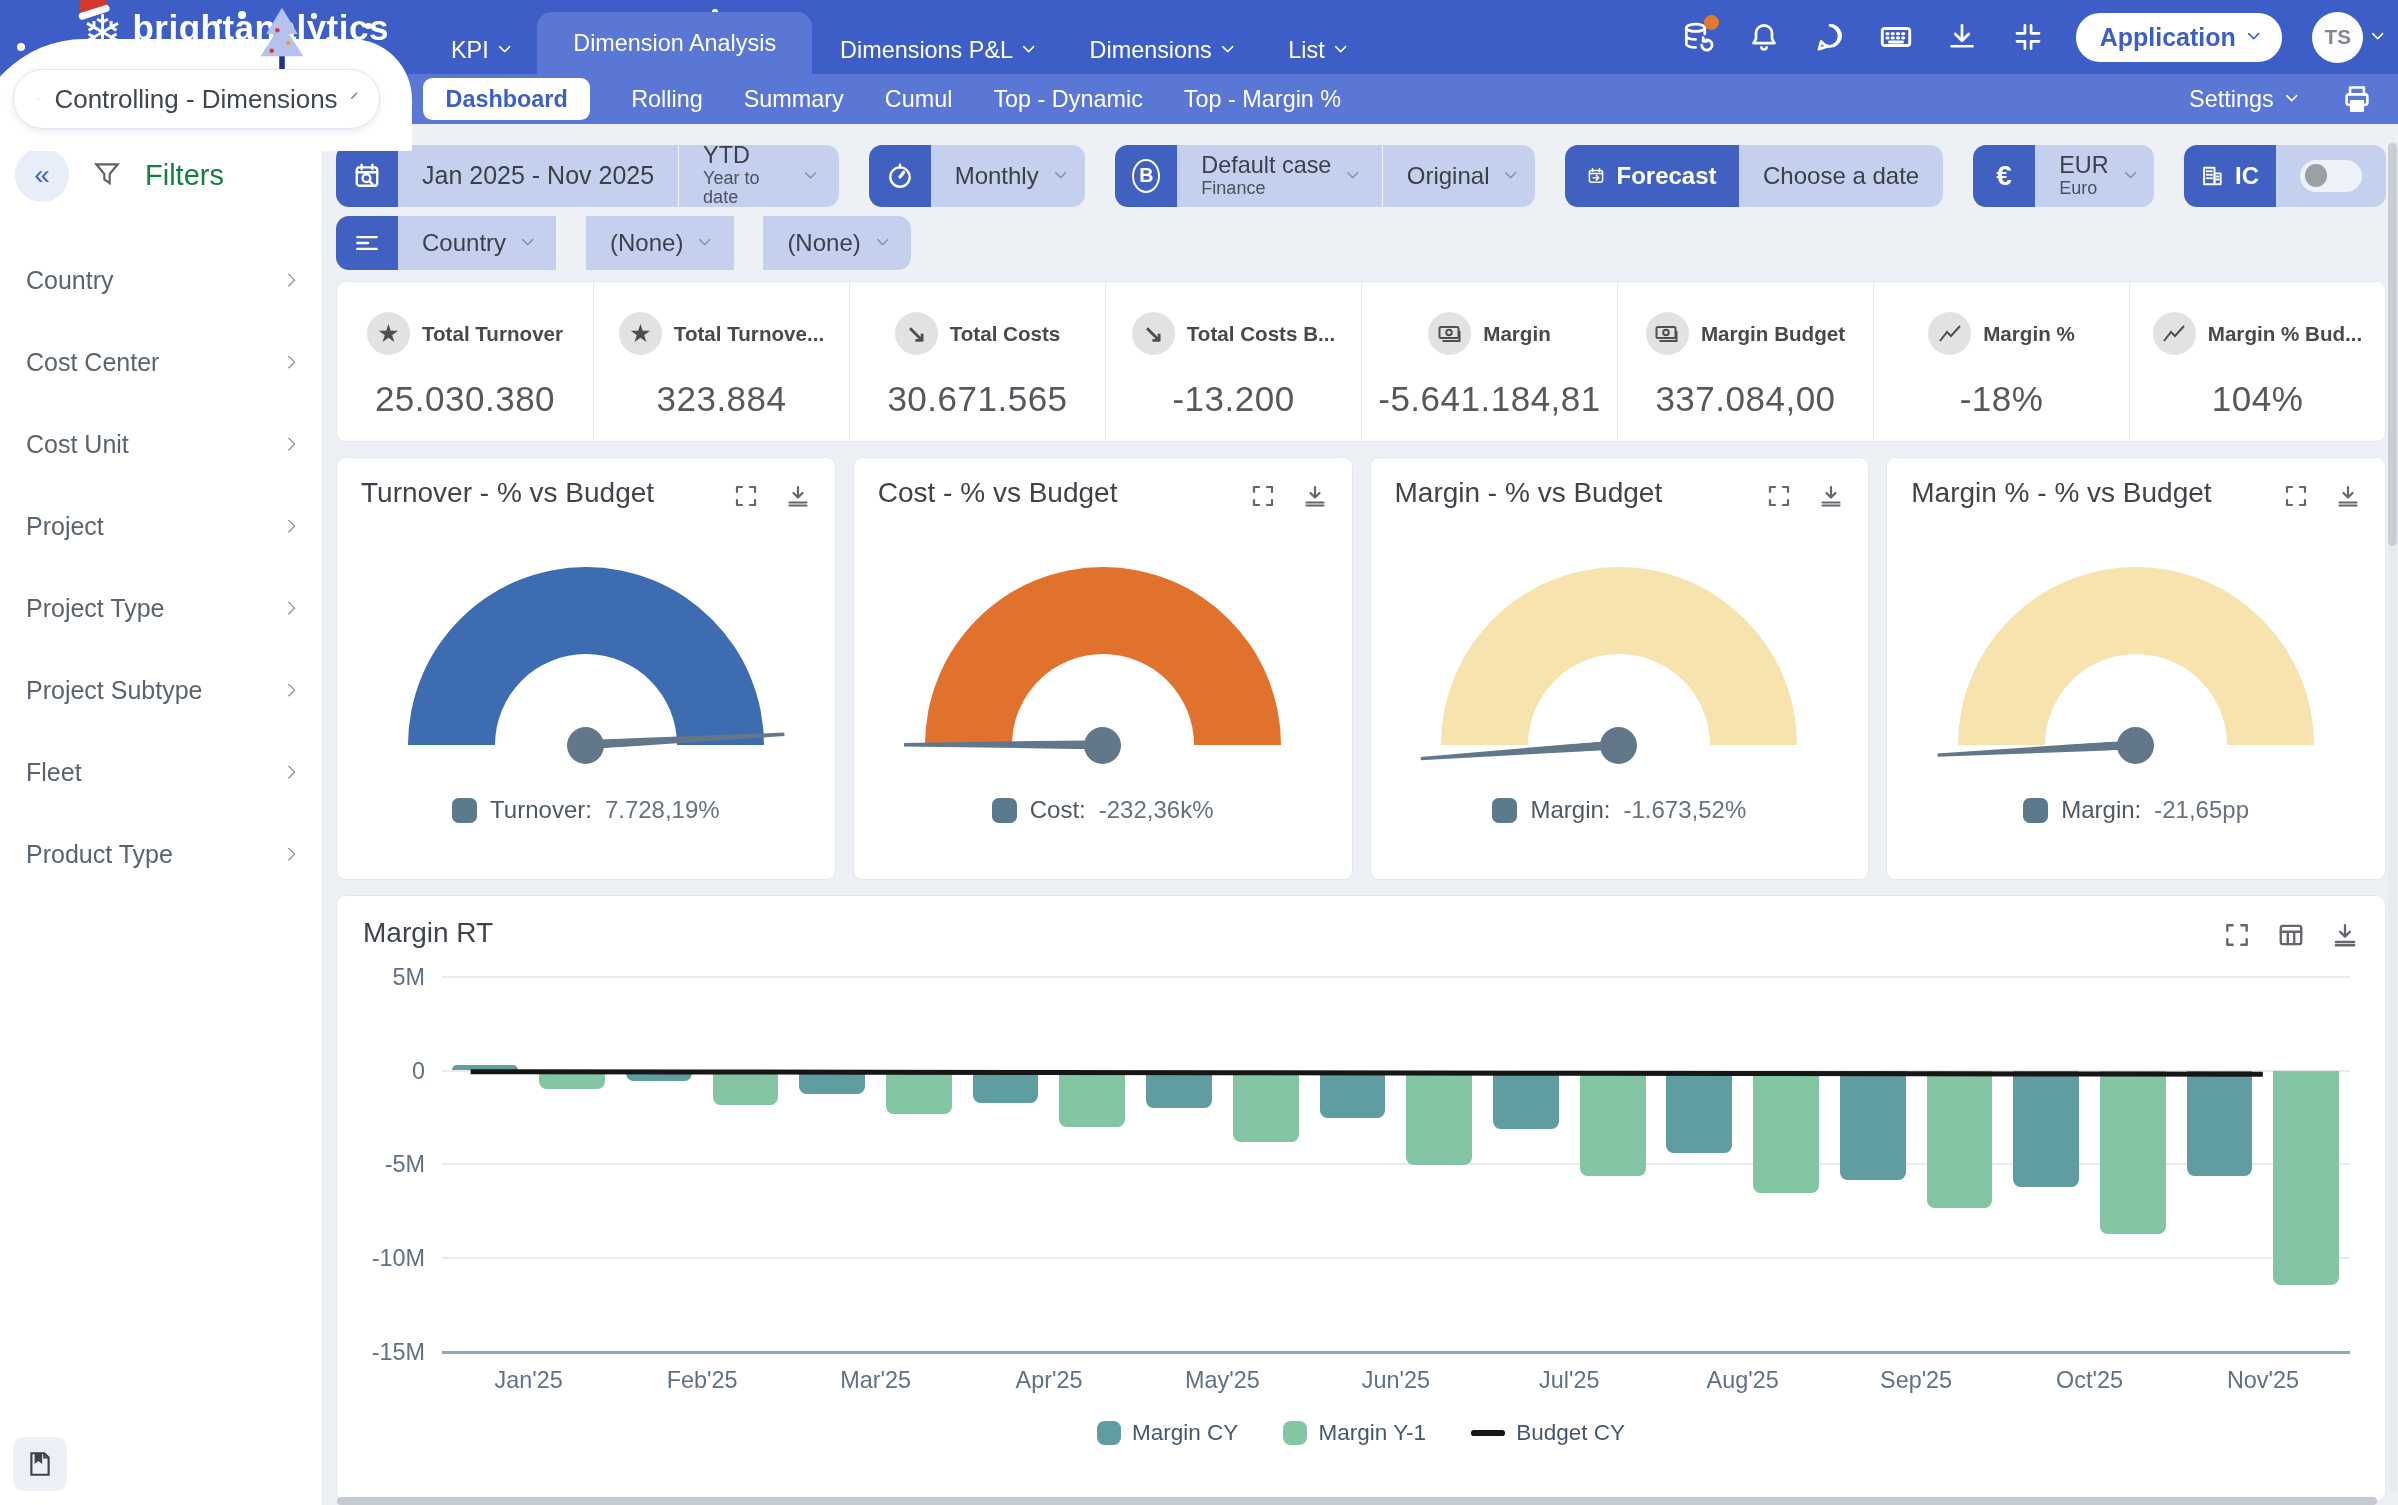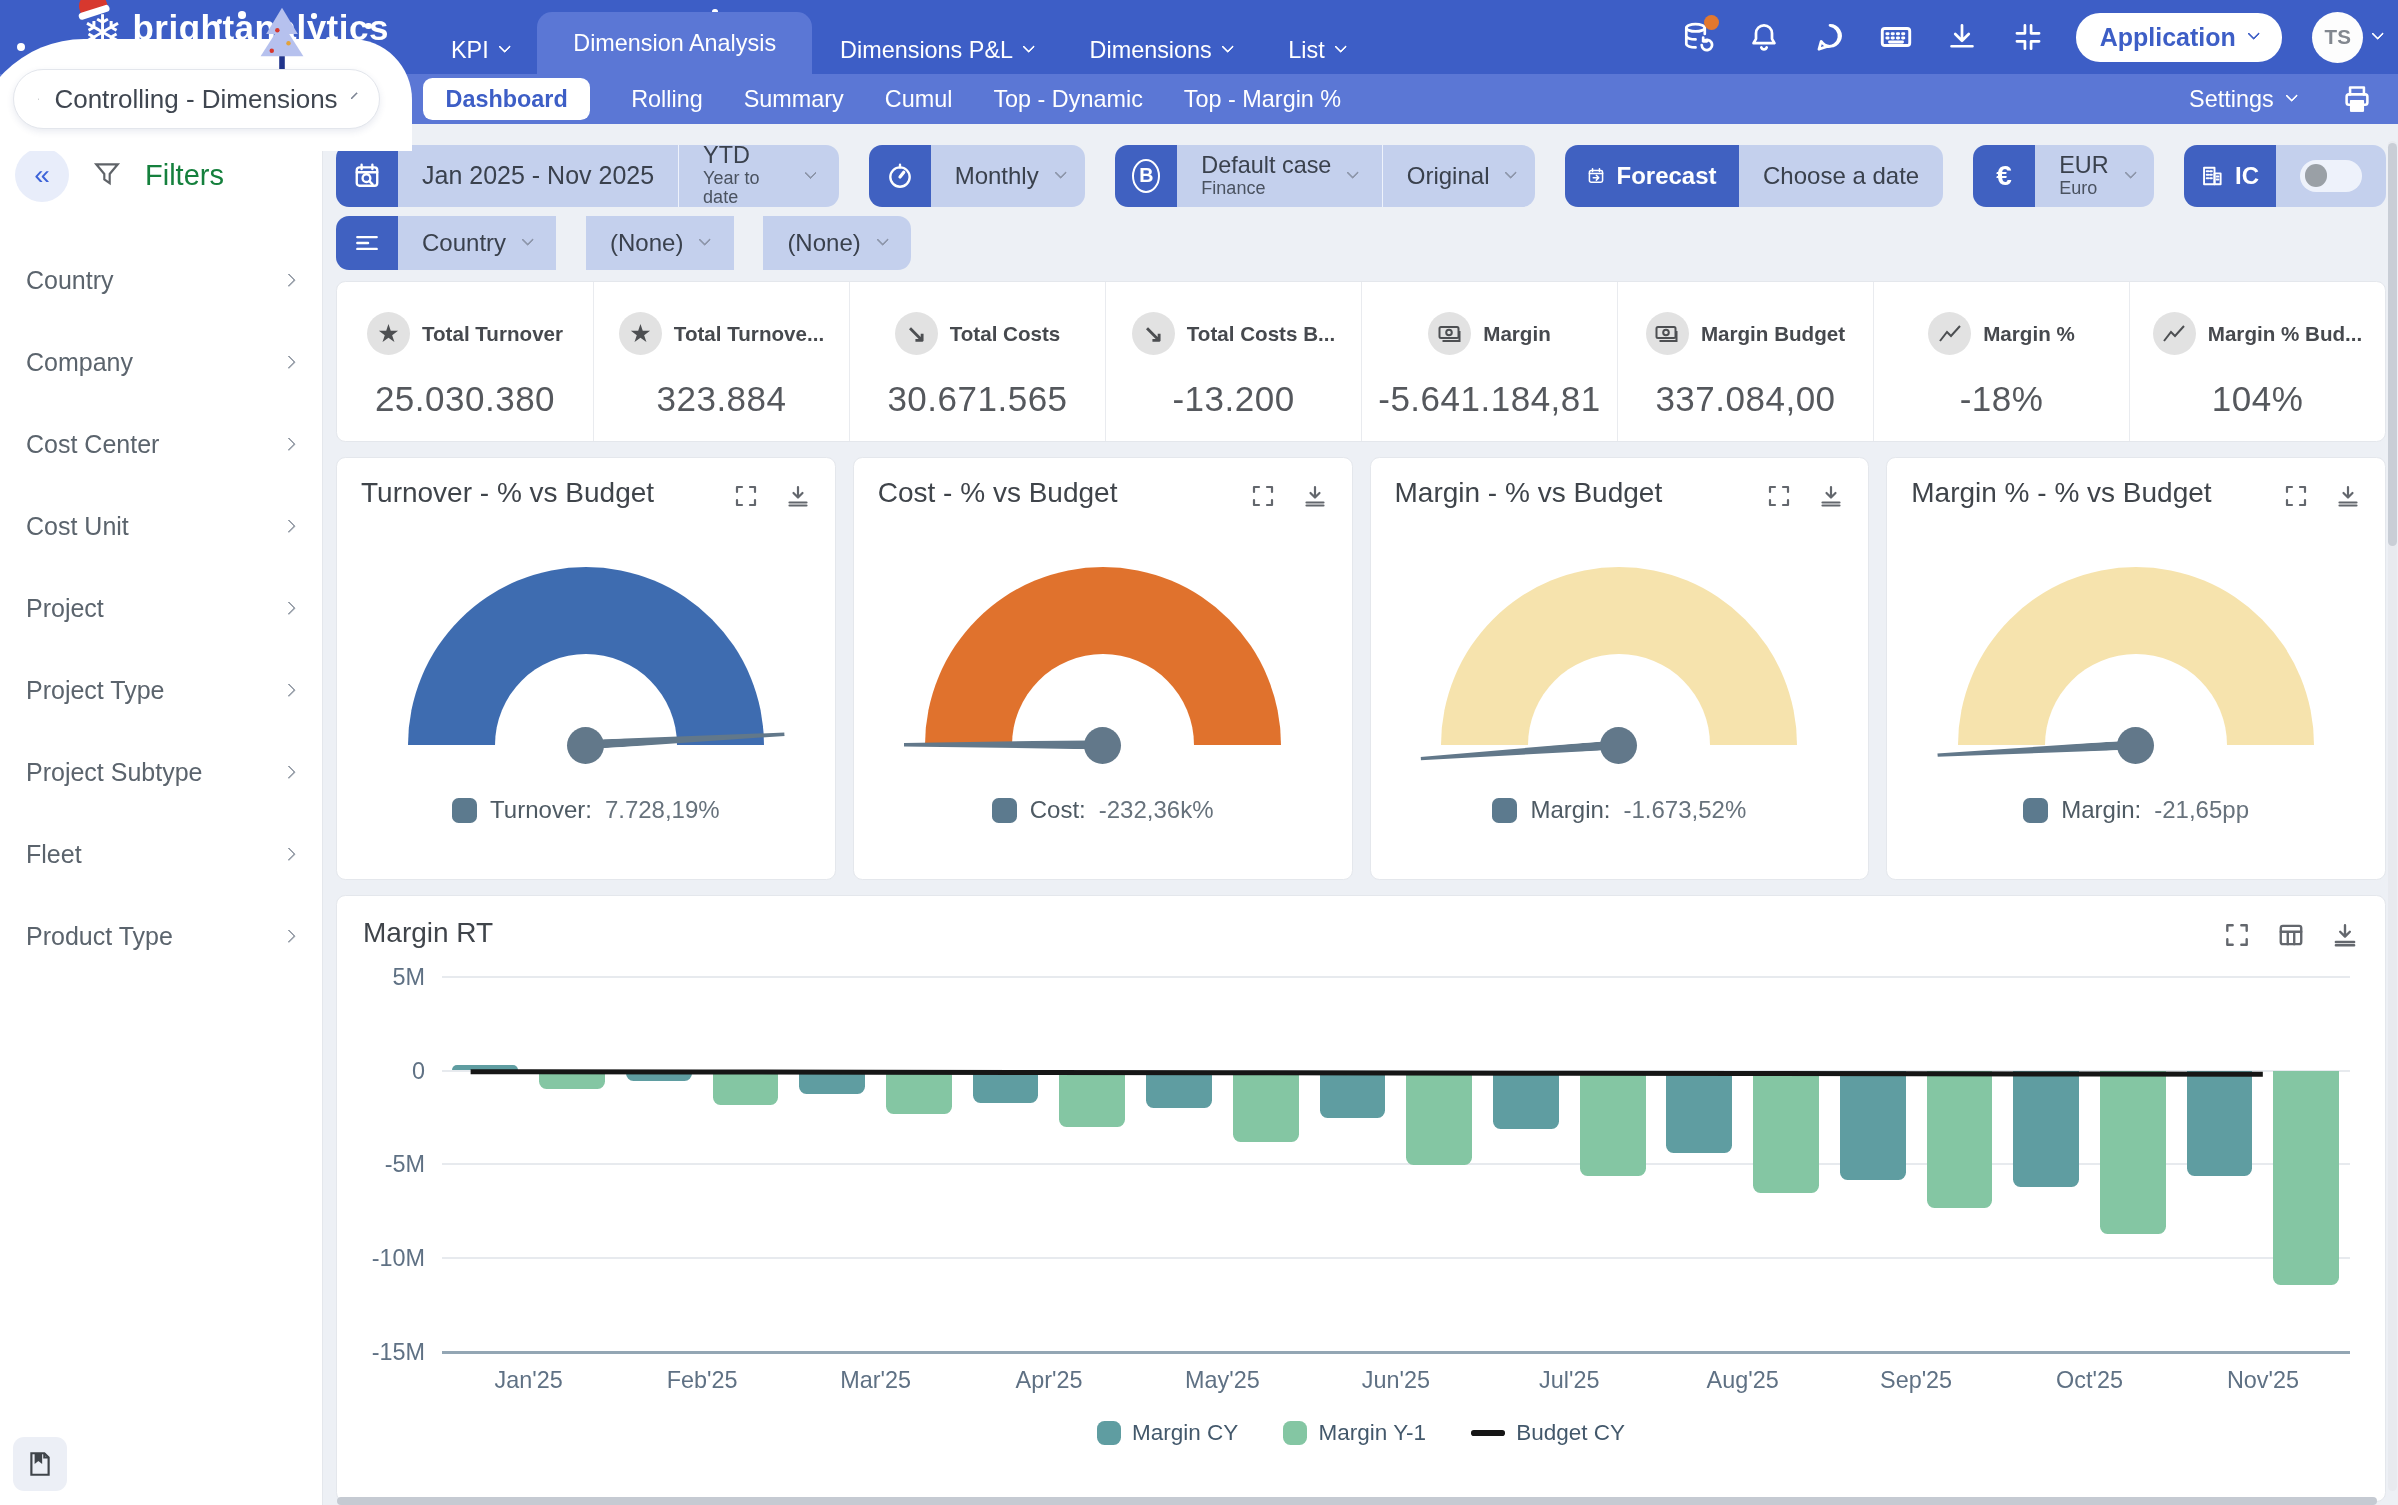--- a/index.html
+++ b/index.html
@@ -297,24 +297,20 @@
           </svg>
       </span>
       <span class="sidebar-title">Filters</span>
     </div>
     <div class="sidebar-items" id="sideItems">
         <div class="side-item">
           <span>Country</span>
           <span class="chev"></span>
         </div>
         <div class="side-item">
-          <span>Company</span>
-          <span class="chev"></span>
-        </div>
-        <div class="side-item">
           <span>Cost Center</span>
           <span class="chev"></span>
         </div>
         <div class="side-item">
           <span>Cost Unit</span>
           <span class="chev"></span>
         </div>
         <div class="side-item">
           <span>Project</span>
           <span class="chev"></span>

